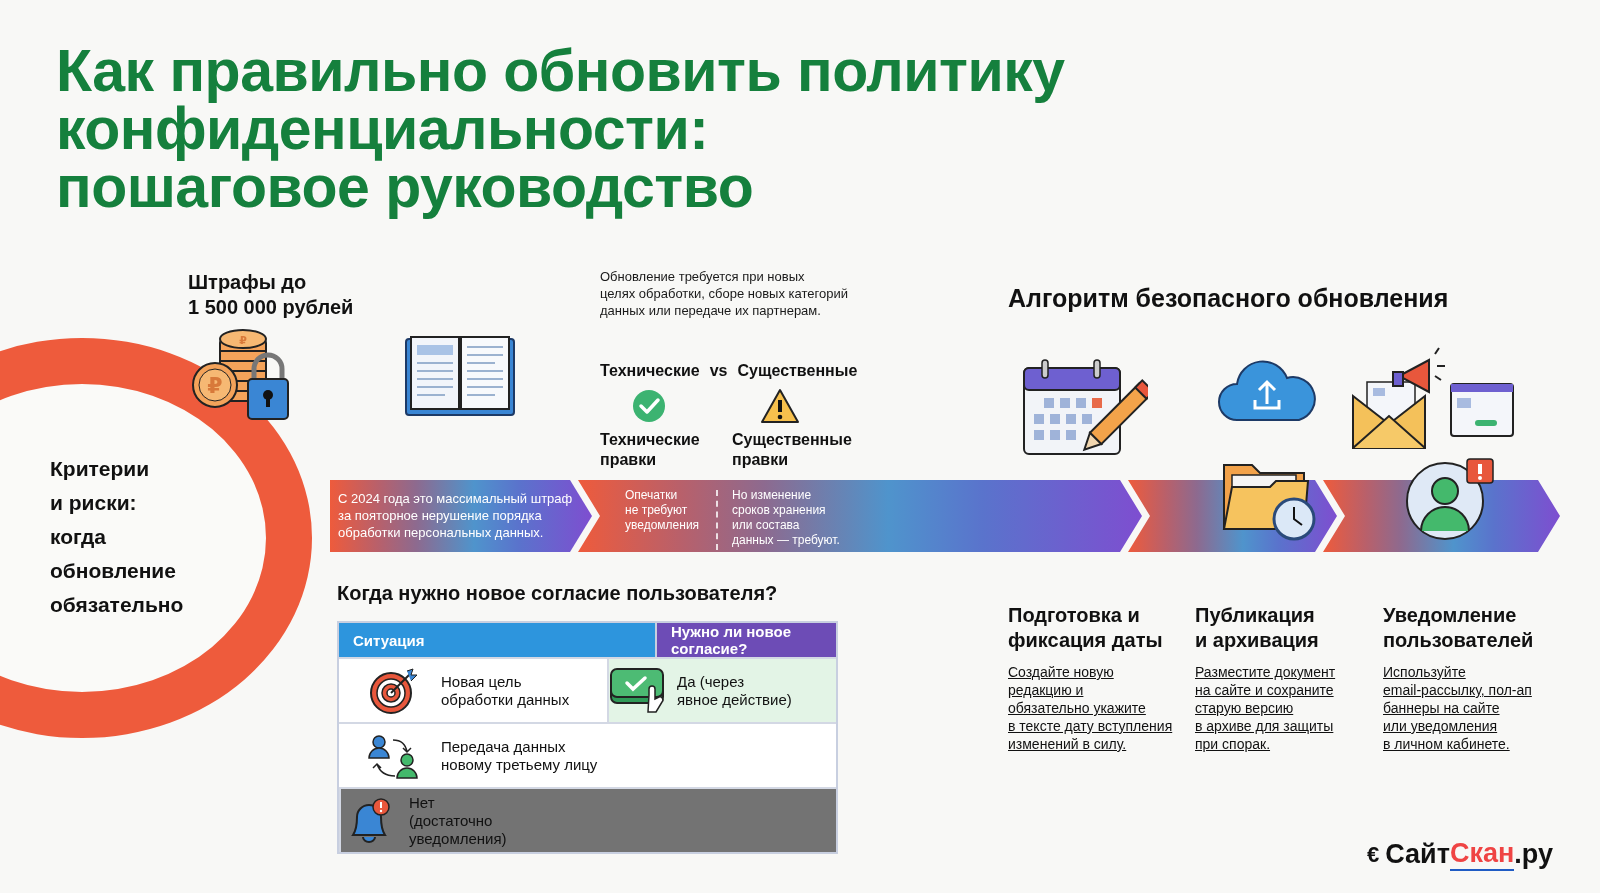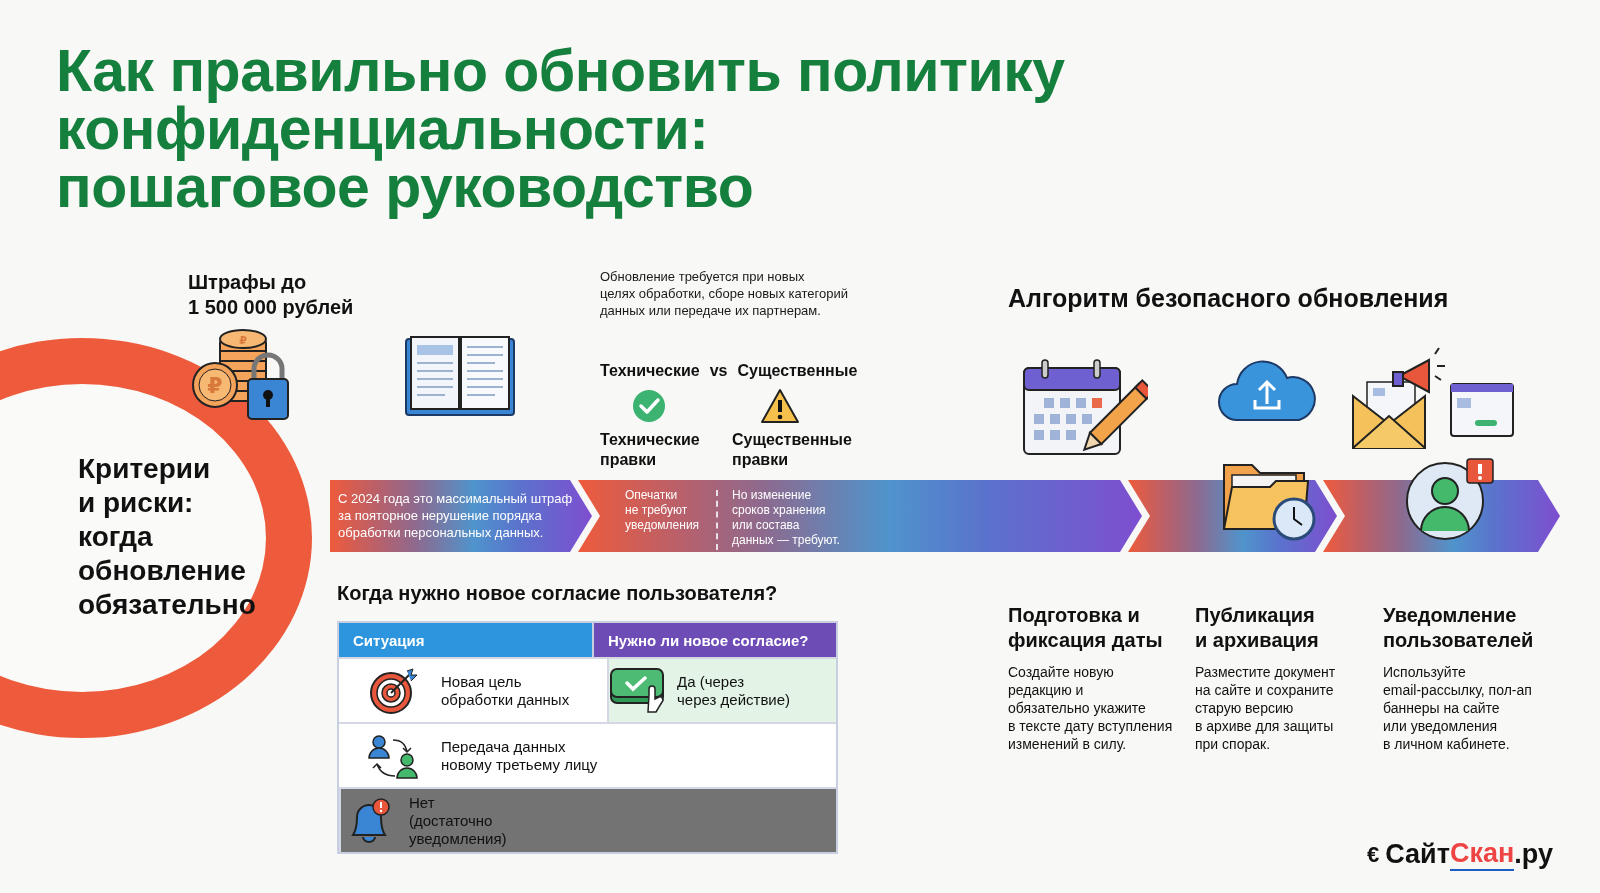--- a/index.html
+++ b/index.html
@@ -5,21 +5,21 @@
   * { box-sizing: border-box; margin: 0; padding: 0; }
   html, body { width: 1600px; height: 893px; overflow: hidden; background: #f8f8f6; }
   body { position: relative; font-family: "Liberation Sans", "DejaVu Sans", sans-serif; color: #111; }
   .abs { position: absolute; }
 
   .title { left: 56px; top: 42px; font-size: 59px; font-weight: 700; line-height: 58px; letter-spacing: -0.5px; color: #15803d; width: 1500px; }
   .subtitle { left: 56px; top: 166px; font-size: 23px; line-height: 29px; color: #1b1b1b; width: 1200px; }
 
   
   .ring { left: -148px; top: 338px; width: 460px; height: 400px; border-radius: 50%; border: 46px solid #ee5b3c; background: #fafaf8; }
-  .ring-text { left: 50px; top: 452px; font-size: 28px; font-weight: 700; line-height: 34px; width: 200px; margin-left: 28px; }
+  .ring-text { left: 50px; top: 452px; font-size: 21px; font-weight: 700; line-height: 34px; width: 200px; }
 
   .fines-label { left: 188px; top: 270px; font-size: 20px; font-weight: 700; line-height: 25px; }
 
   .update-note { left: 600px; top: 268px; font-size: 13px; line-height: 17px; width: 300px; color: #1a1a1a; }
   .vs-row { left: 600px; top: 362px; font-size: 16px; font-weight: 700; }
   .vs-row span { margin-right: 10px; }
   .tech-label { left: 600px; top: 430px; font-size: 16px; font-weight: 700; line-height: 20px; }
   .sig-label { left: 732px; top: 430px; font-size: 16px; font-weight: 700; line-height: 20px; }
 
   
@@ -28,33 +28,33 @@
   .band-text2 { left: 625px; top: 488px; font-size: 12px; line-height: 15px; color: #fff; width: 90px; }
   .band-text3 { left: 732px; top: 488px; font-size: 12px; line-height: 15px; color: #fff; width: 140px; }
   .band-divider { left: 716px; top: 490px; height: 60px; border-left: 2px dashed rgba(255,255,255,0.8); }
 
   .algo-title { left: 1008px; top: 284px; font-size: 25px; font-weight: 700; }
 
   .consent-title { left: 337px; top: 582px; font-size: 20px; font-weight: 700; }
   .table { left: 337px; top: 621px; width: 501px; border: 2px solid #c8cfe0; background: #fff; }
   .thead { display: flex; height: 34px; }
   .th { display: flex; align-items: center; padding-left: 14px; color: #fff; font-size: 15px; font-weight: 700; }
-  .th1 { width: 253px; background: #2d95dd; text-align: center; }
+  .th1 { width: 316px; background: #2d95dd; text-align: center; }
   .th2 { flex: 1; background: #6d4cb6; border-left: 2px solid #c8cfe0; }
   .tr { display: flex; height: 65px; border-top: 2px solid #d3d8e4; }
   .td { display: flex; align-items: center; font-size: 15px; line-height: 18px; }
   .td1 { width: 268px; padding-left: 28px; }
   .td2 { flex: 1; border-left: 2px solid #d3d8e4; }
   .td .ic { width: 56px; height: 48px; margin-right: 18px; flex-shrink: 0; }
   .td2 .ic { margin-right: 12px; }
   .green-bg { background: #e3f4e6; }
   .blue-bg { background: #737373; }
 
   .step-title { font-size: 20px; font-weight: 700; line-height: 25px; }
-  .step-desc { font-size: 14px; line-height: 18px; margin-top: 10px; color: #111; }
+  .step-desc { font-size: 14px; line-height: 18px; margin-top: 10px; color: #111; text-decoration: underline; }
   .step { top: 603px; width: 190px; }
 
   .logo { left: 1367px; top: 838px; font-size: 27px; font-weight: 700; display: flex; align-items: center; }
   .logo .blue { color: #ef4444; }
   .logo .underline { border-bottom: 2px solid #1f5bc4; }
 </style>
 </head>
 <body>
 
 <div class="abs title">
@@ -312,21 +312,21 @@
     </div>
     <div class="td td2 green-bg">
       <svg class="ic" viewBox="0 0 56 48">
         <rect x="2" y="6" width="52" height="30" rx="6" fill="#2f9a58" stroke="#222" stroke-width="2"></rect>
         <rect x="2" y="2" width="52" height="28" rx="6" fill="#4dbb74" stroke="#222" stroke-width="2"></rect>
         <path d="M18 16 l6 6 l12 -11" stroke="#fff" stroke-width="3.5" fill="none" stroke-linecap="round"></path>
         <path d="M40 28 v-6 a3 3 0 0 1 6 0 v10 l4 -2 a3 3 0 0 1 3 5 l-6 10 h-8 z" fill="#fff" stroke="#222" stroke-width="1.5"></path>
       </svg>
       <div>
           <div>Да (через</div>
-          <div>через действие)</div>
+          <div>явное действие)</div>
         </div>
     </div>
   </div>
 
   <div class="tr">
     <div class="td td1">
       <svg class="ic" viewBox="0 0 56 48">
         <circle cx="12" cy="10" r="6" fill="#3a86d4" stroke="#222" stroke-width="1.5"></circle>
         <path d="M2 26 a10 10 0 0 1 20 0 z" fill="#3a86d4" stroke="#222" stroke-width="1.5"></path>
         <circle cx="40" cy="28" r="6" fill="#44b96c" stroke="#222" stroke-width="1.5"></circle>

